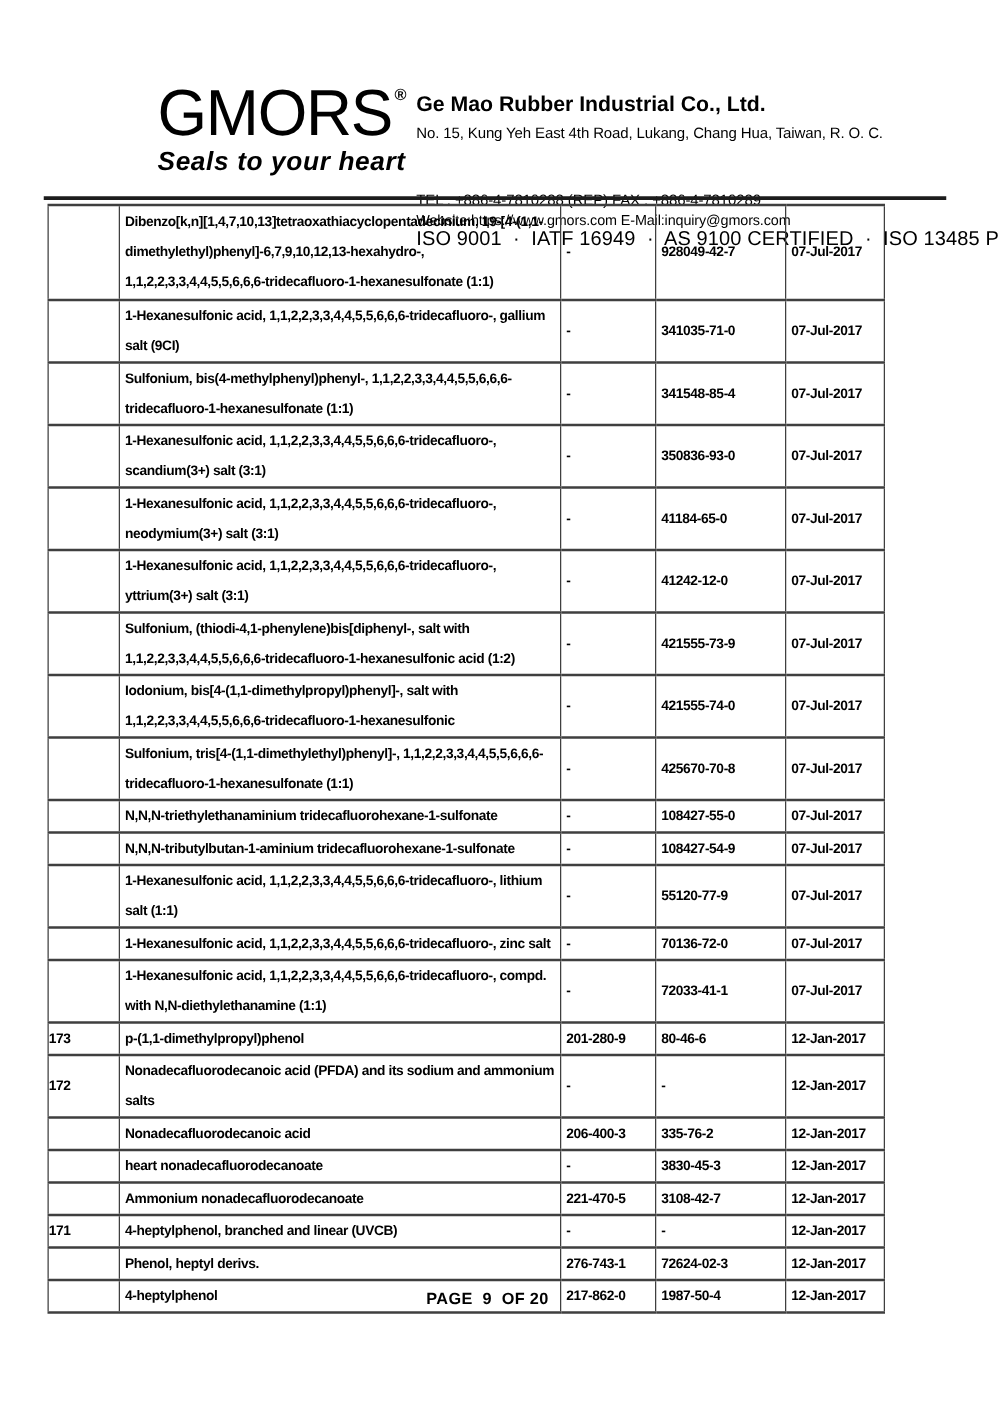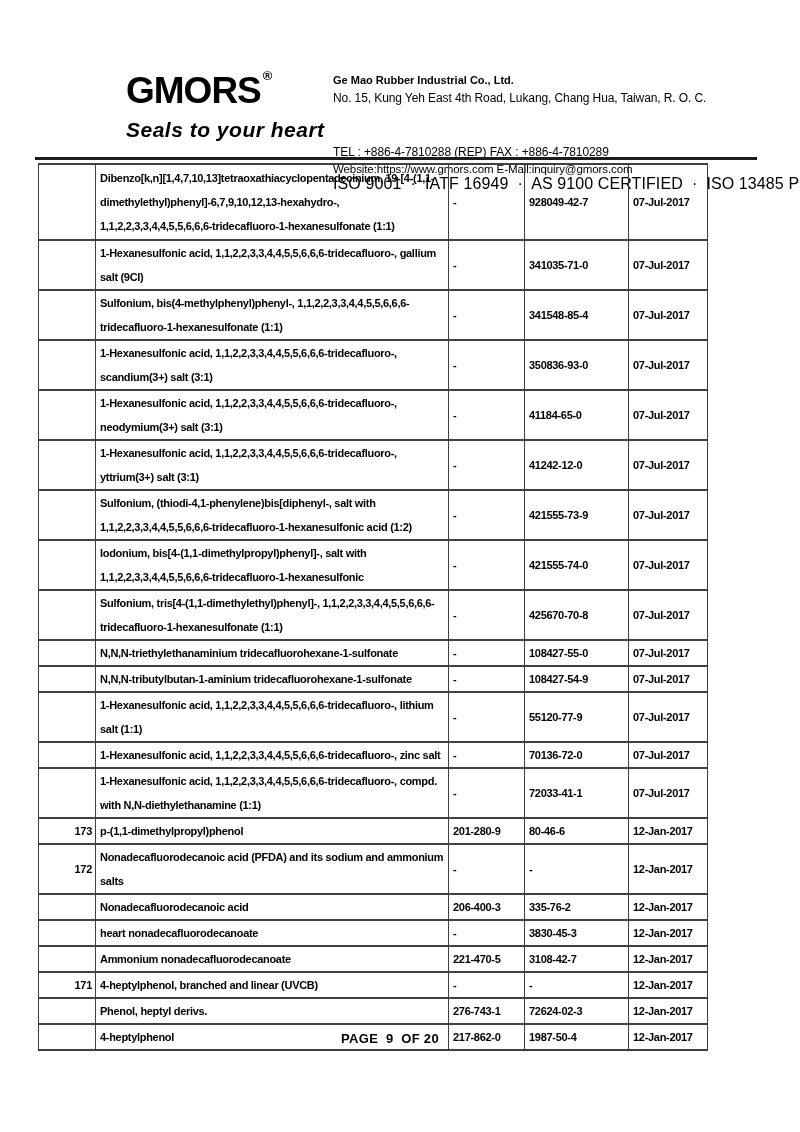--- a/index.html
+++ b/index.html
@@ -15,22 +15,22 @@
     width:800px;
     height:1132px;
     background:var(--bg);
     overflow:hidden;
   }
 
   
   .logo-block{position:absolute; left:126px; top:66px; width:210px;}
   .logo-row{position:relative; white-space:nowrap;}
   .logo-text{
-    font-size:37px;
-    font-weight:700;
+    font-size:51px;
+    font-weight:400;
     letter-spacing:-1px;
     line-height:50px;
     transform:scaleY(1.02);
     display:inline-block;
   }
   .reg{
     font-size:13px;
     font-weight:700;
     vertical-align:top;
     position:relative;
@@ -40,21 +40,21 @@
   .tagline{
     font-size:21px;
     font-weight:700;
     font-style:italic;
     letter-spacing:0.5px;
     margin-top:2px;
     white-space:nowrap;
   }
 
   .company-info{position:absolute; left:333px; top:74px; width:430px;}
-  .co-name{font-size:11px; font-weight:700; margin-bottom:5px;}
+  .co-name{font-size:17px; font-weight:700; margin-bottom:5px;}
   .co-address{font-size:12px; margin-bottom:5px; letter-spacing:-0.1px;}
   .co-line{font-size:12px; margin-bottom:4px; letter-spacing:-0.1px;margin-top:40px;}
   .co-line .first{display:inline-block; min-width:148px;}
   .co-line2{font-size:11.5px; margin-bottom:0; letter-spacing:-0.1px;}
   .co-line2 .first{display:inline-block; min-width:137px;}
   .co-iso{font-size:16px; letter-spacing:0.1px; white-space:pre;}
 
   .header-rule{
     position:absolute;
     left:35px; top:157px;
@@ -75,21 +75,21 @@
     border-top-width:2px;
     border-bottom-width:2px;
     font-size:11px;
     font-weight:700;
     letter-spacing:-0.3px;
     line-height:24px;
     vertical-align:middle;
     overflow:hidden;
     white-space:pre;
   }
-  td.col-no{text-align:right; padding-right:3px;}
+  td.col-no{text-align:left; padding-right:3px;}
   td.col-name{padding-left:4px; padding-right:2px;}
   td.col-ec{padding-left:4px;}
   td.col-cas{padding-left:4px;}
   td.col-date{padding-left:4px;}
 
   
   .footer{
     position:absolute;
     left:0; top:1031px;
     width:780px;

